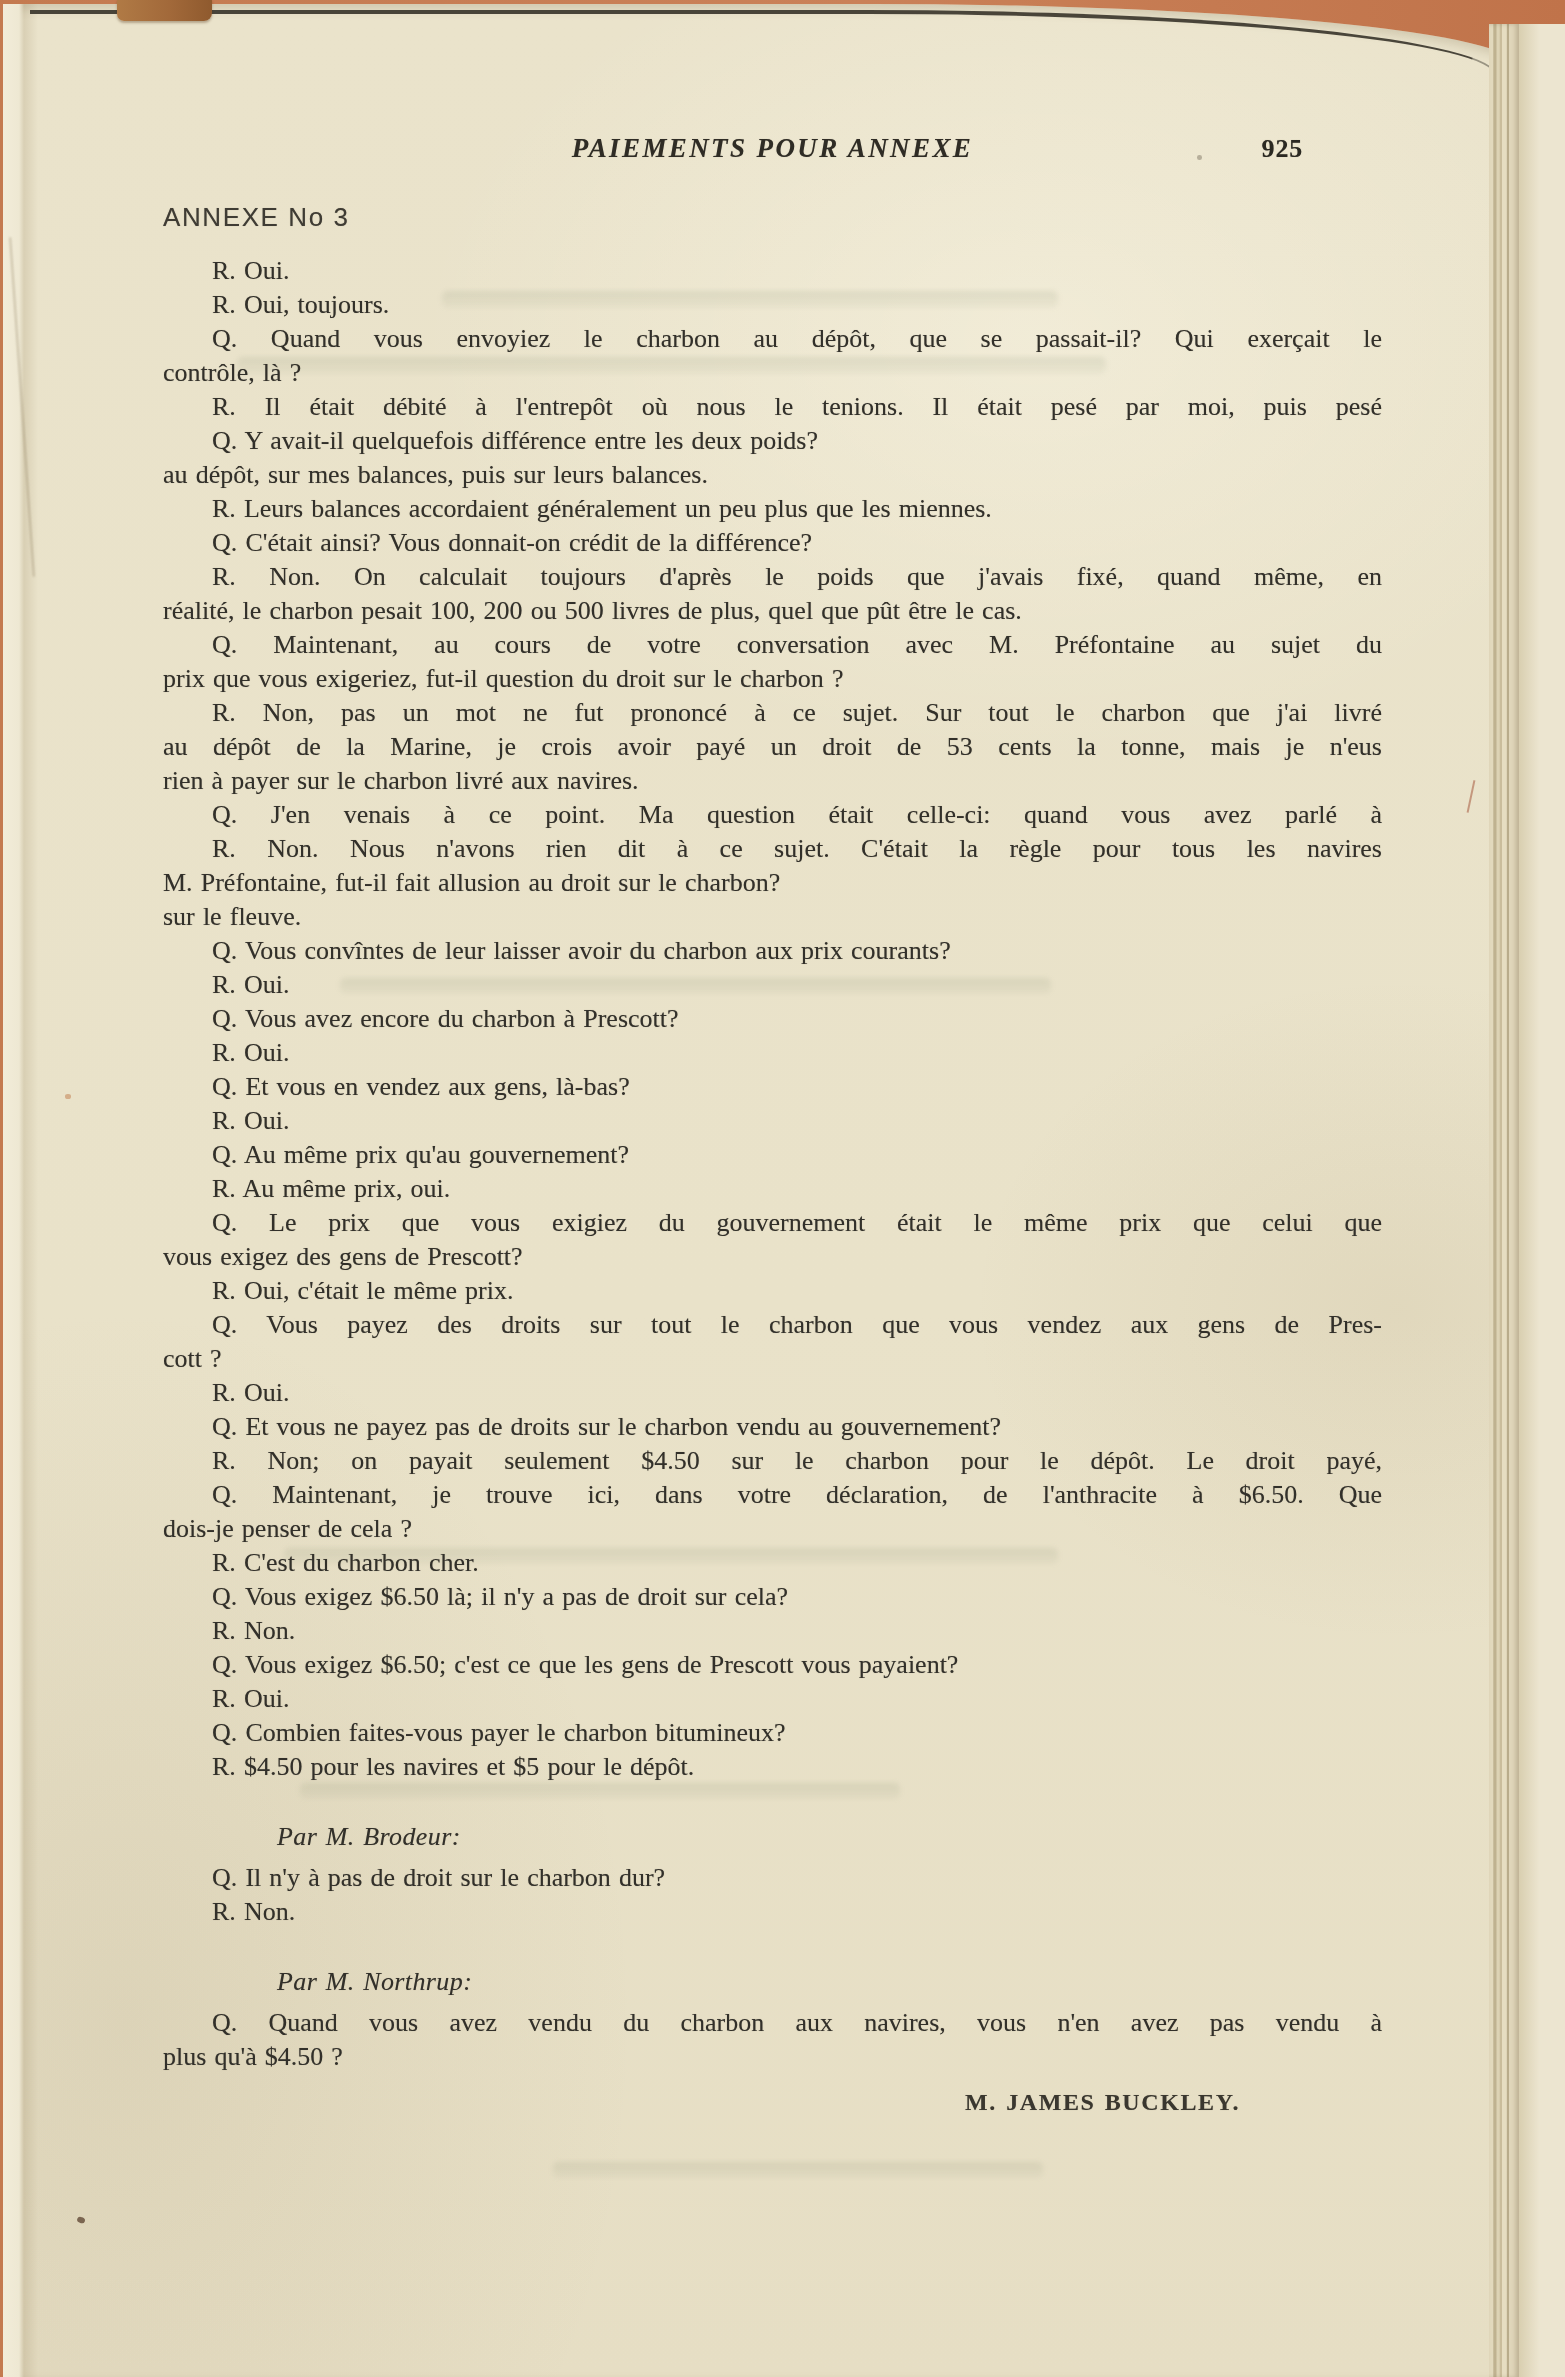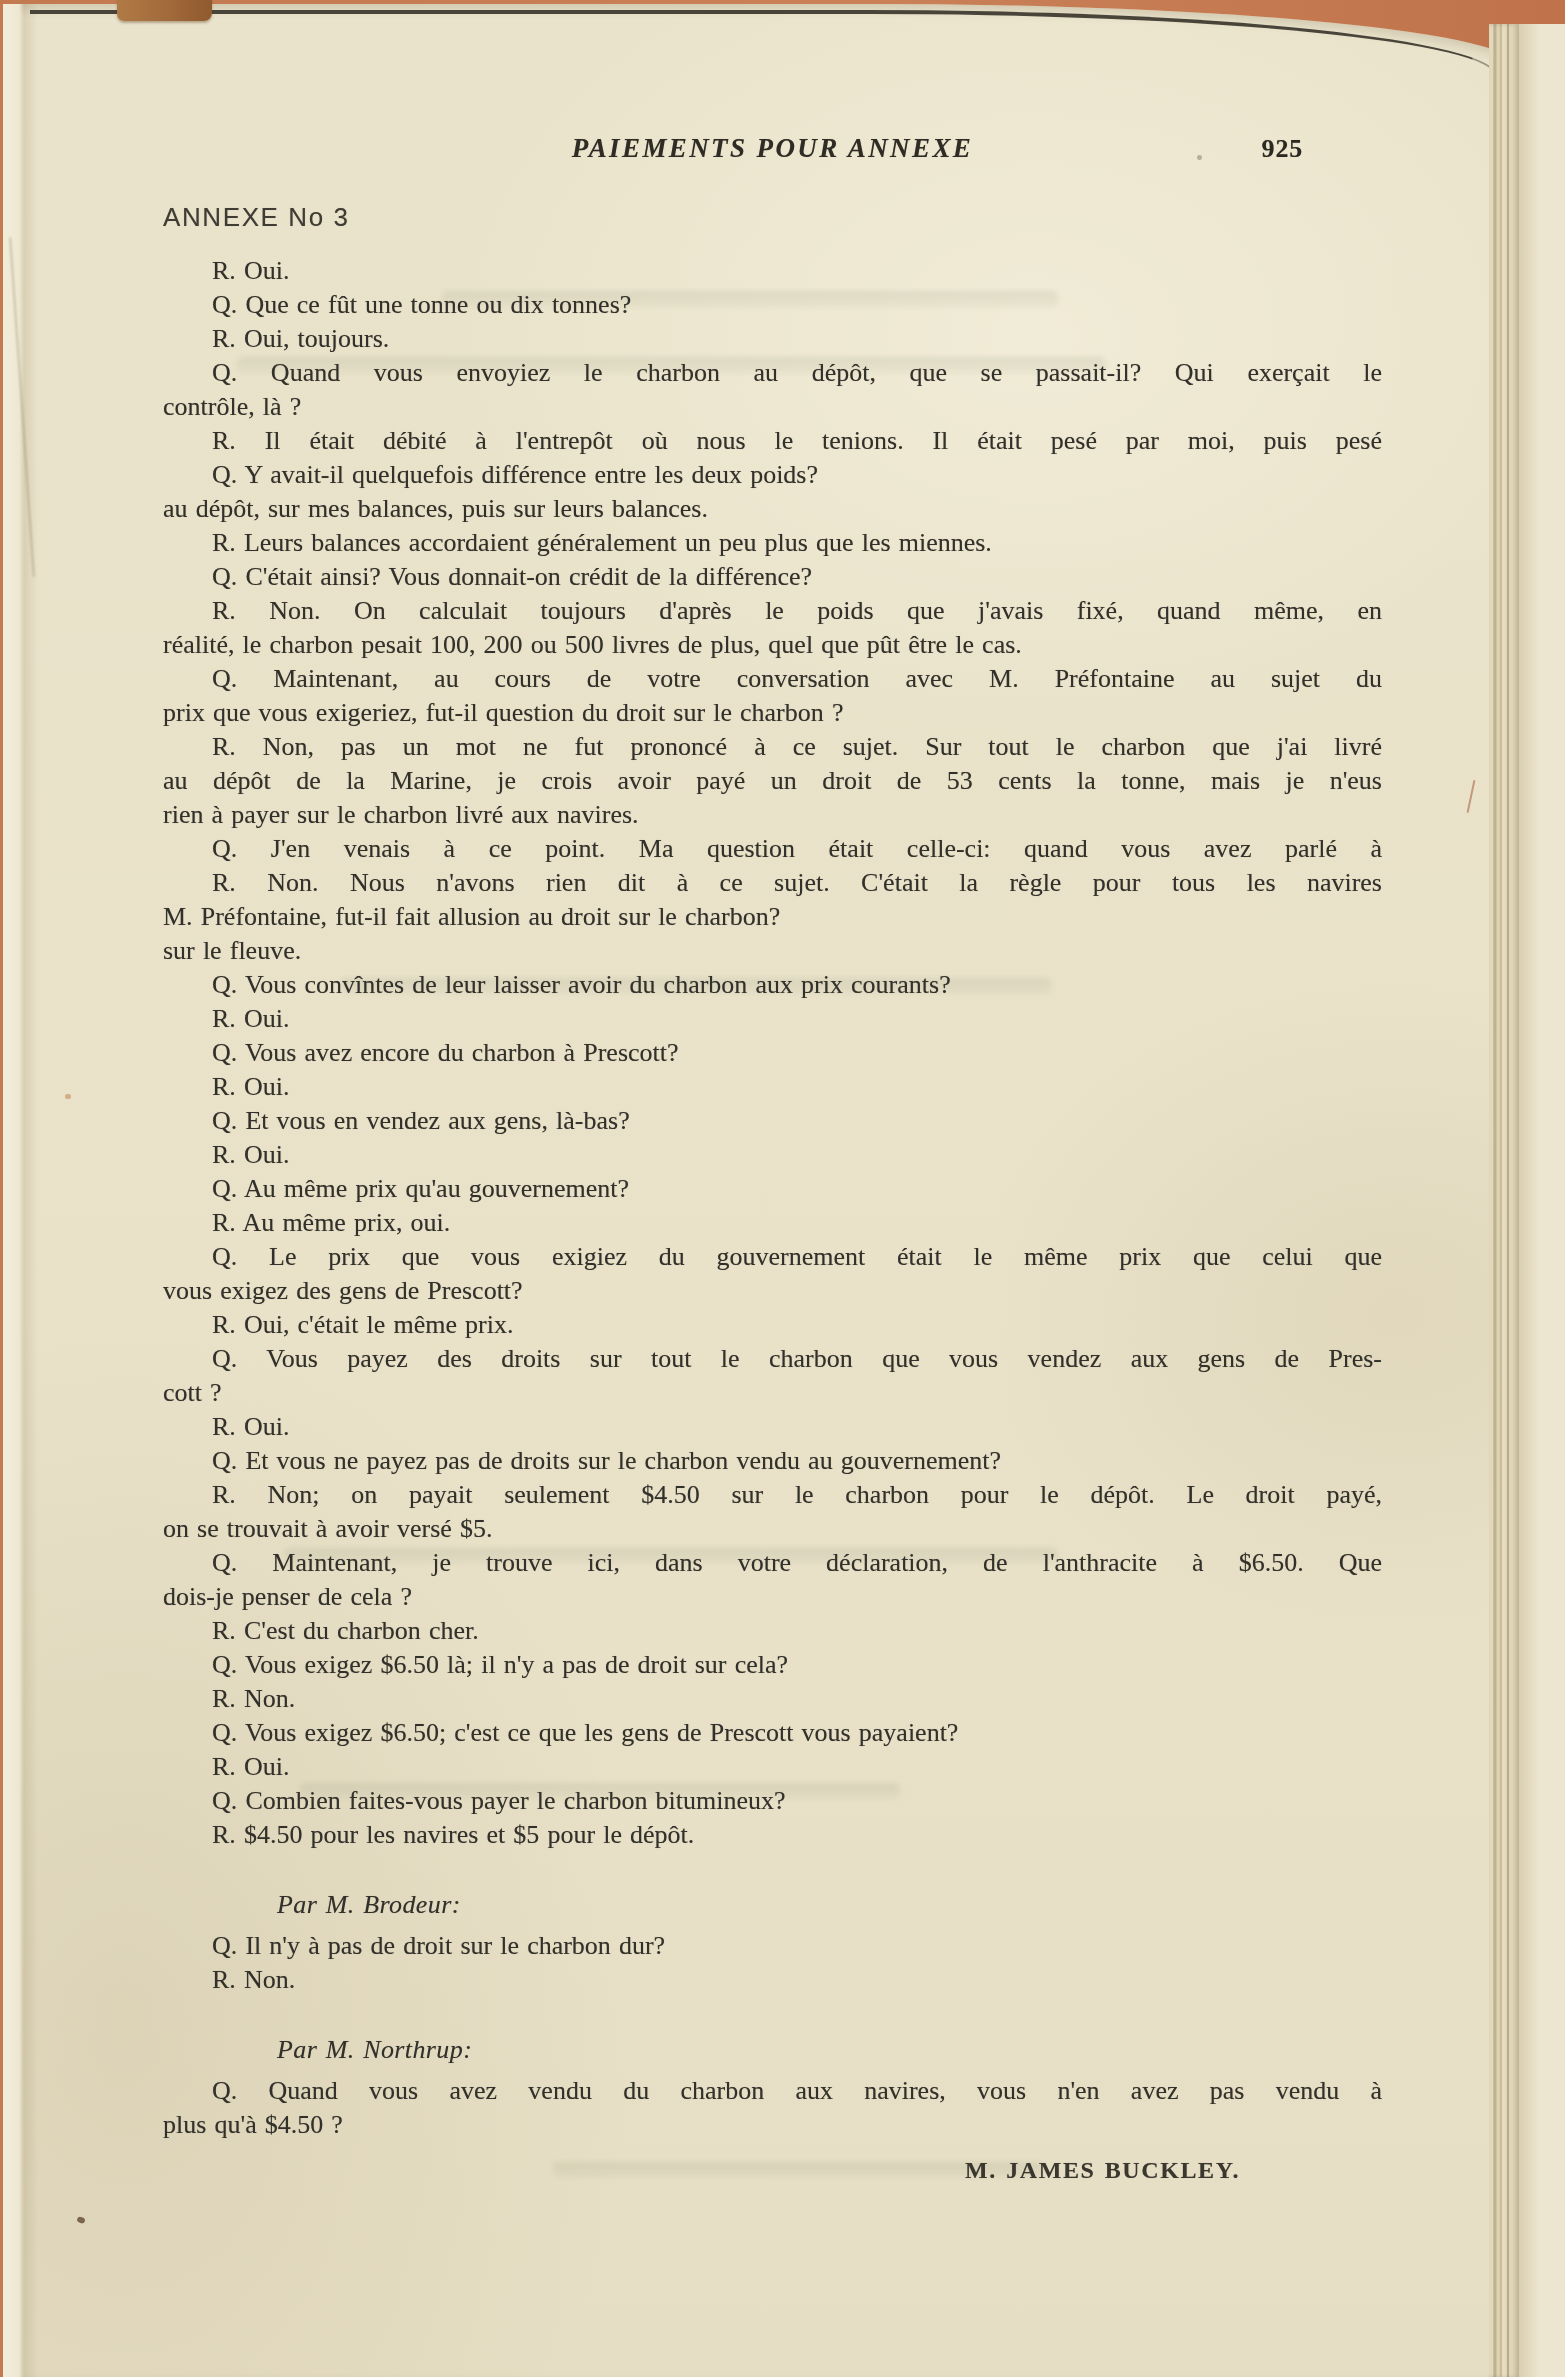--- a/index.html
+++ b/index.html
@@ -130,21 +130,20 @@
 
   <div class="page-header print">
     <div class="header-title">PAIEMENTS POUR ANNEXE</div>
     <div class="page-number">925</div>
   </div>
 
   <div class="annexe-label print">ANNEXE No 3</div>
 
   <div class="body-text print">
       <div class="line qr">R. Oui.</div>
-      <div class="line qr">Q. Que ce fût une tonne ou dix tonnes?</div>
       <div class="line qr">R. Oui, toujours.</div>
       <div class="line qr fill">Q. Quand vous envoyiez le charbon au dépôt, que se passait-il? Qui exerçait le</div>
       <div class="line c">contrôle, là ?</div>
       <div class="line qr fill">R. Il était débité à l'entrepôt où nous le tenions. Il était pesé par moi, puis pesé</div>
       <div class="line qr">Q. Y avait-il quelquefois différence entre les deux poids?</div>
       <div class="line c">au dépôt, sur mes balances, puis sur leurs balances.</div>
       <div class="line qr">R. Leurs balances accordaient généralement un peu plus que les miennes.</div>
       <div class="line qr">Q. C'était ainsi? Vous donnait-on crédit de la différence?</div>
       <div class="line qr fill">R. Non. On calculait toujours d'après le poids que j'avais fixé, quand même, en</div>
       <div class="line c">réalité, le charbon pesait 100, 200 ou 500 livres de plus, quel que pût être le cas.</div>
@@ -166,21 +165,20 @@
       <div class="line qr">Q. Au même prix qu'au gouvernement?</div>
       <div class="line qr">R. Au même prix, oui.</div>
       <div class="line qr fill">Q. Le prix que vous exigiez du gouvernement était le même prix que celui que</div>
       <div class="line c">vous exigez des gens de Prescott?</div>
       <div class="line qr">R. Oui, c'était le même prix.</div>
       <div class="line qr fill">Q. Vous payez des droits sur tout le charbon que vous vendez aux gens de Pres-</div>
       <div class="line c">cott ?</div>
       <div class="line qr">R. Oui.</div>
       <div class="line qr">Q. Et vous ne payez pas de droits sur le charbon vendu au gouvernement?</div>
       <div class="line qr fill">R. Non; on payait seulement $4.50 sur le charbon pour le dépôt. Le droit payé,</div>
-      <div class="line c">on se trouvait à avoir versé $5.</div>
       <div class="line qr fill">Q. Maintenant, je trouve ici, dans votre déclaration, de l'anthracite à $6.50. Que</div>
       <div class="line c">dois-je penser de cela ?</div>
       <div class="line qr">R. C'est du charbon cher.</div>
       <div class="line qr">Q. Vous exigez $6.50 là; il n'y a pas de droit sur cela?</div>
       <div class="line qr">R. Non.</div>
       <div class="line qr">Q. Vous exigez $6.50; c'est ce que les gens de Prescott vous payaient?</div>
       <div class="line qr">R. Oui.</div>
       <div class="line qr">Q. Combien faites-vous payer le charbon bitumineux?</div>
       <div class="line qr">R. $4.50 pour les navires et $5 pour le dépôt.</div>
       <div class="line sp">Par M. Brodeur:</div>

